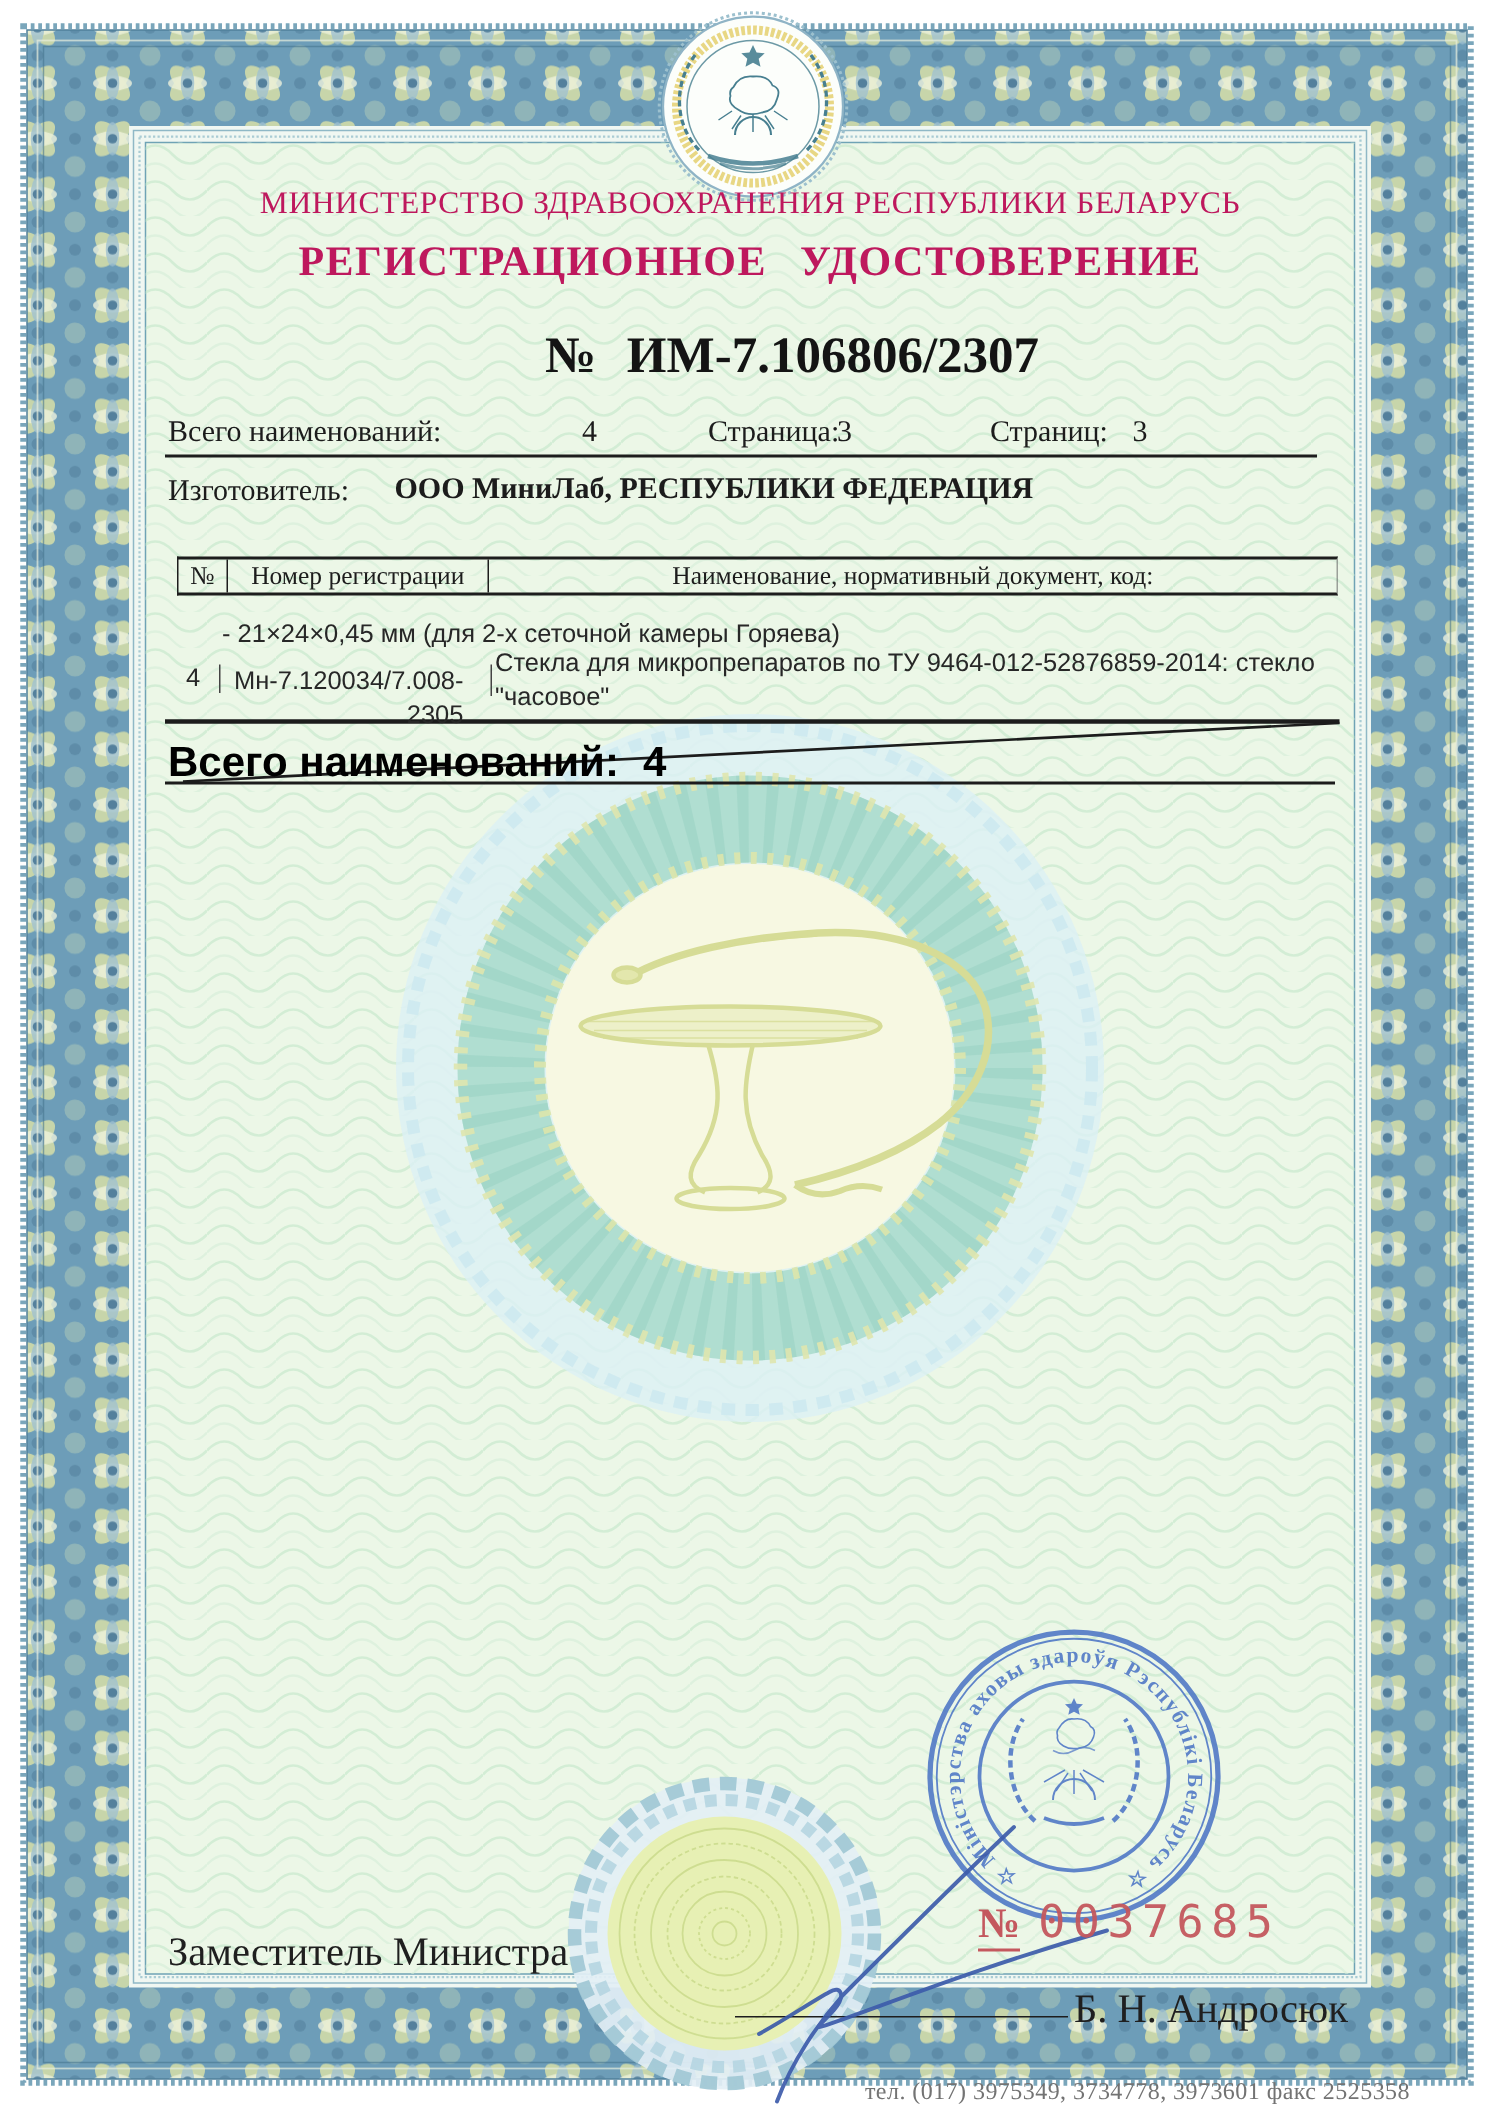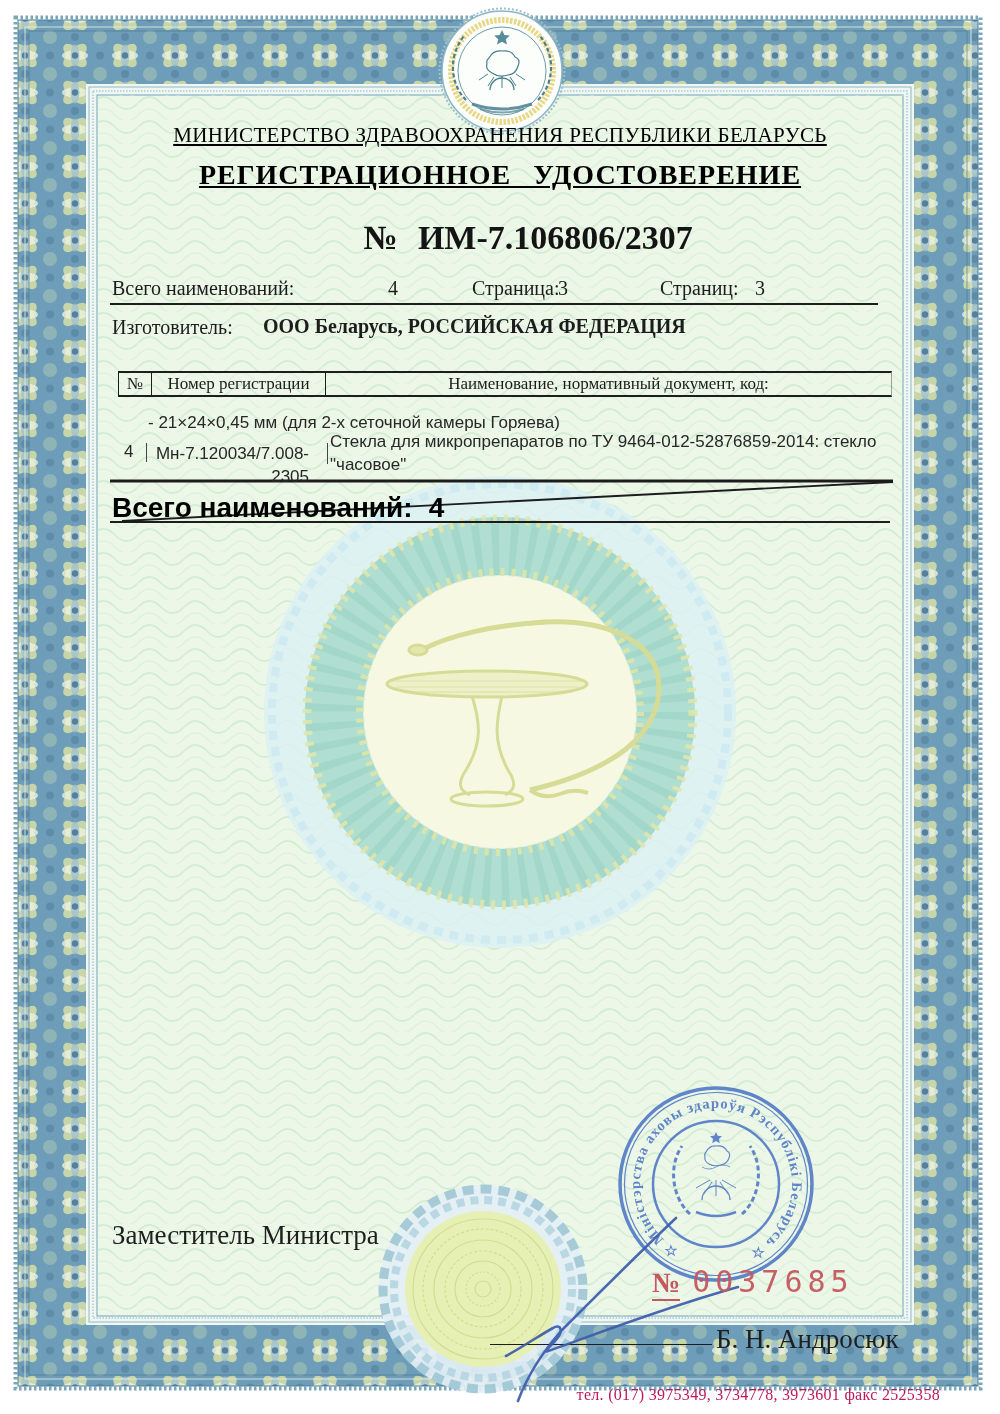--- a/index.html
+++ b/index.html
@@ -5,21 +5,21 @@
   html,body{margin:0;padding:0;background:#ffffff;}
   .page{
     position:relative;width:1000px;height:1414px;background:#ffffff;overflow:hidden;
     font-family:"Liberation Serif",serif;color:#1c1c1c;
   }
   .bg,.overlay{position:absolute;left:0;top:0;}
   .bg{z-index:0;}
   .txt{position:absolute;z-index:2;white-space:nowrap;}
   .overlay{z-index:4;pointer-events:none;}
   .center{text-align:center;}
-  .teal{color:#000000;text-decoration:underline;}
+  .teal{color:#be185d;}
   .ministry{left:97px;top:123px;width:806px;font-size:21px;letter-spacing:.4px;}
   .title{left:97px;top:159px;width:806px;font-size:28px;font-weight:bold;letter-spacing:1px;word-spacing:14px;}
   .number{left:128px;top:219px;width:800px;font-size:34px;word-spacing:12px;color:#141414;font-weight:bold;}
   .f20{font-size:20px;}
   .sans{font-family:"Liberation Sans",sans-serif;}
   .row-sans{font-size:17px;font-family:"Liberation Sans",sans-serif;color:#272727;}
   .hline{position:absolute;z-index:2;border-top:2px solid #1d1d1d;height:0;}
   .thead{
     position:absolute;z-index:2;left:118px;top:371px;width:772px;height:22px;
     border-top:2px solid #1d1d1d;border-bottom:2px solid #1d1d1d;
@@ -31,21 +31,21 @@
   .thead .c3{flex:1;text-align:center;}
   .regcell{position:absolute;z-index:2;left:133px;top:442px;width:176px;text-align:right;line-height:23px;}
   .namecell{position:absolute;z-index:2;left:330px;top:430px;width:552px;white-space:normal;line-height:23px;}
   .vtick{position:absolute;z-index:2;border-left:1.2px solid #444;width:0;}
   .summary{left:112px;top:492px;font-weight:bold;font-size:28px;color:#000000;}
   .summary .val{margin-left:16px;}
   .signer{font-size:27px;color:#1f1f1f;}
   .serial{left:652px;top:1264px;z-index:5;color:#c4585e;}
   .serial .pref{font-size:28px;font-weight:bold;border-bottom:2.5px solid #c4585e;padding-bottom:1px;}
   .serial .digits{font-family:"DejaVu Sans Mono",monospace;font-size:30px;letter-spacing:5px;margin-left:12px;opacity:.95;}
-  .footer{left:520px;top:1386px;width:420px;text-align:right;font-size:16px;color:#be185d;letter-spacing:.3px;}
+  .footer{left:520px;top:1386px;width:420px;text-align:right;font-size:16px;color:#737373;letter-spacing:.3px;}
 </style>
 </head>
 <body>
 
 <div class="page">
 
   <svg class="bg" width="1000" height="1414" viewBox="0 0 1000 1414">
     <defs>
       <pattern id="pband" width="50" height="37" patternUnits="userSpaceOnUse">
         <rect width="50" height="37" fill="#6d9db8"></rect>
@@ -150,41 +150,41 @@
   <div class="txt f20" style="left:112px;top:277px;">Всего наименований:</div>
   <div class="txt f20" style="left:388px;top:277px;">4</div>
   <div class="txt f20" style="left:472px;top:277px;">Страница:</div>
   <div class="txt f20" style="left:558px;top:277px;">3</div>
   <div class="txt f20" style="left:660px;top:277px;">Страниц:</div>
   <div class="txt f20" style="left:755px;top:277px;">3</div>
 
   <div class="hline" style="left:110px;top:303px;width:768px;"></div>
 
   <div class="txt f20" style="left:112px;top:316px;">Изготовитель:</div>
-  <div class="txt f20" style="left:263px;top:315px;font-weight:bold;">ООО Беларусь, РОССИЙСКАЯ ФЕДЕРАЦИЯ</div>
+  <div class="txt f20" style="left:263px;top:315px;font-weight:bold;">ООО МиниЛаб, РЕСПУБЛИКИ ФЕДЕРАЦИЯ</div>
 
   <div class="thead">
     <div class="c1">№</div>
     <div class="c2">Номер регистрации</div>
     <div class="c3">Наименование, нормативный документ, код:</div>
   </div>
 
   <div class="txt row-sans" style="left:148px;top:413px;">- 21×24×0,45 мм (для 2-х сеточной камеры Горяева)</div>
 
   <div class="txt row-sans" style="left:124px;top:442px;">4</div>
   <div class="vtick" style="left:146px;top:443px;height:19px;"></div>
   <div class="regcell row-sans"><span>Мн-7.120034/7.008-</span><br><span>2305</span></div>
   <div class="vtick" style="left:327px;top:443px;height:21px;"></div>
   <div class="namecell row-sans">Стекла для микропрепаратов по ТУ 9464-012-52876859-2014: стекло "часовое"</div>
 
   <div class="txt summary sans" style="left: 112px; top: 492px;">
     <span>Всего наименований:</span><span class="val">4</span>
   </div>
 
-  <div class="txt signer" style="left:112px;top:1220px;text-align:right;">Заместитель Министра</div>
+  <div class="txt signer" style="left:112px;top:1286px;text-align:right;">Заместитель Министра</div>
   <div class="hline" style="left:490px;top:1344px;width:222px;border-top-width:1.8px;"></div>
   <div class="txt signer" style="left:716px;top:1324px;">Б. Н. Андросюк</div>
 
   <div class="txt serial">
     <span class="pref">№</span><span class="digits">0037685</span>
   </div>
 
   <div class="txt footer">тел. (017) 3975349, 3734778, 3973601 факс 2525358</div>
 
   <svg class="overlay" width="1000" height="1414" viewBox="0 0 1000 1414">

